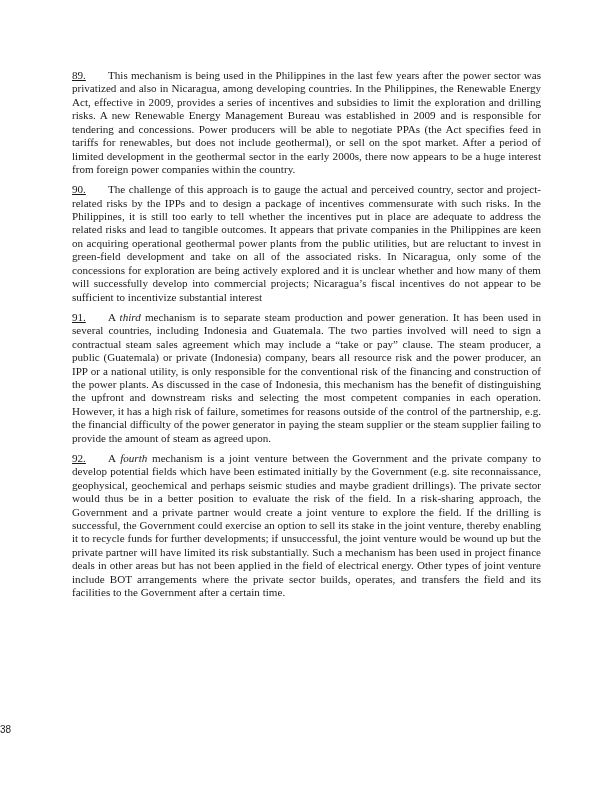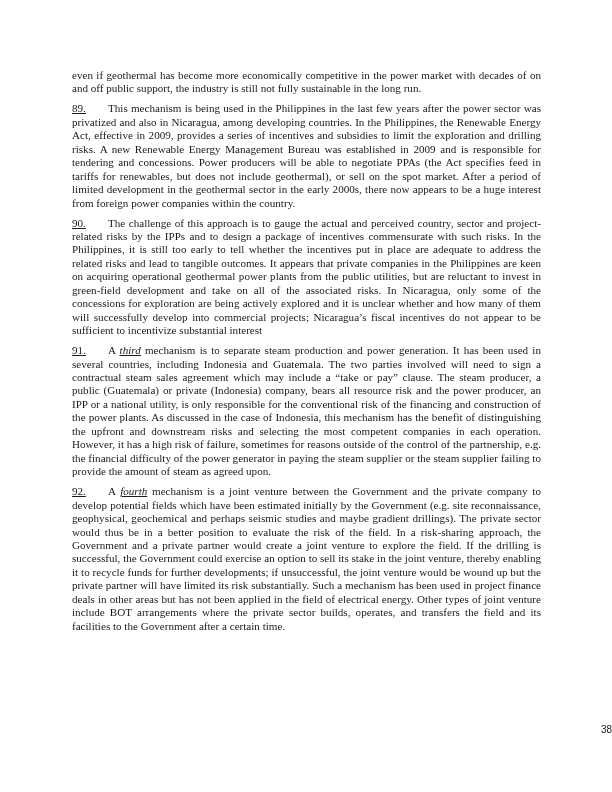--- a/index.html
+++ b/index.html
@@ -28,41 +28,37 @@
       text-align: justify;
       hyphens: none;
     }
     .para .num {
       display: inline-block;
       width: 36px;
       text-decoration: underline;
     }
     .para em {
       font-style: italic;
-      text-decoration: underline;
     }
     .page-number {
       position: absolute;
       left: 0;
       width: 612px;
       top: 724px;
-      text-align: right;
+      text-align: left;
       font-family: "Liberation Sans", "DejaVu Sans", sans-serif;
       font-size: 10px;
       color: #222222;
     }
   </style>
 </head>
 <body>
 
 <div class="page">
 
-  <p class="para">
-    <span>even if geothermal has become more economically competitive in the power market with decades of on and off public support, the industry is still not fully sustainable in the long run.</span>
-  </p>
 
   <p class="para">
     <span class="num">89.</span><span>This mechanism is being used in the Philippines in the last few years after the power sector was privatized and also in Nicaragua, among developing countries. In the Philippines, the Renewable Energy Act, effective in 2009, provides a series of incentives and subsidies to limit the exploration and drilling risks. A new Renewable Energy Management Bureau was established in 2009 and is responsible for tendering and concessions. Power producers will be able to negotiate PPAs (the Act specifies feed in tariffs for renewables, but does not include geothermal), or sell on the spot market. After a period of limited development in the geothermal sector in the early 2000s, there now appears to be a huge interest from foreign power companies within the country.</span>
   </p>
 
   <p class="para">
     <span class="num">90.</span><span>The challenge of this approach is to gauge the actual and perceived country, sector and project-related risks by the IPPs and to design a package of incentives commensurate with such risks. In the Philippines, it is still too early to tell whether the incentives put in place are adequate to address the related risks and lead to tangible outcomes. It appears that private companies in the Philippines are keen on acquiring operational geothermal power plants from the public utilities, but are reluctant to invest in green-field development and take on all of the associated risks. In Nicaragua, only some of the concessions for exploration are being actively explored and it is unclear whether and how many of them will successfully develop into commercial projects; Nicaragua’s fiscal incentives do not appear to be sufficient to incentivize substantial interest</span>
   </p>
 
   <p class="para">

